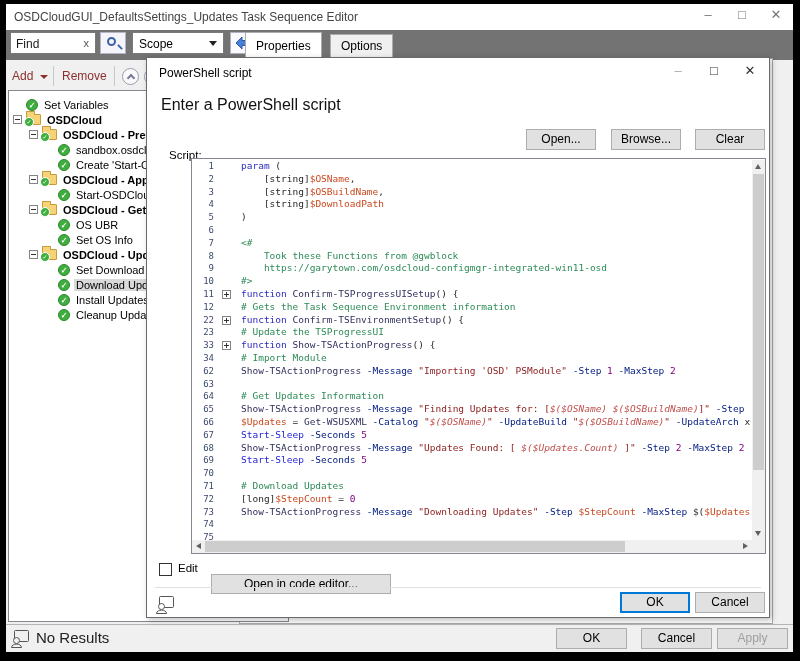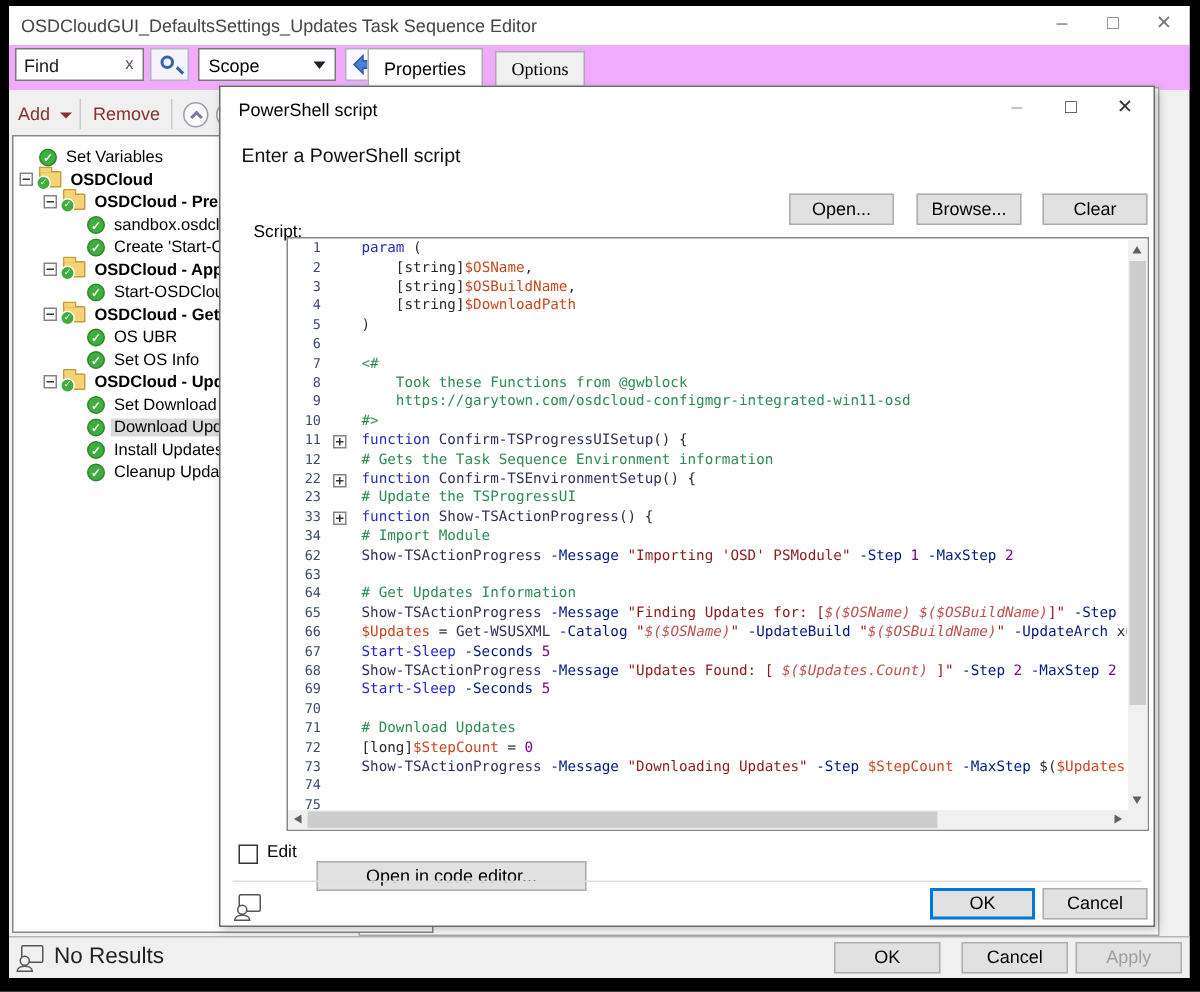--- a/index.html
+++ b/index.html
@@ -6,39 +6,39 @@
   html,body { width:800px; height:661px; background:#000; font-family:"Liberation Sans", sans-serif; overflow:hidden; }
   .window { position:absolute; left:6px; top:4px; width:787px; height:648px; background:#f0f0f0; }
 
   
   .titlebar { position:absolute; left:0; top:0; right:0; height:26px; background:#fff; }
   .titlebar .title { position:absolute; left:8px; top:6px; font-size:12px; color:#444; white-space:nowrap; }
   .win-controls { position:absolute; right:10px; top:4px; display:flex; gap:20px; }
   .win-glyph { width:14px; height:14px; color:#777; font-size:13px; line-height:14px; text-align:center; }
 
   
-  .findbar { position:absolute; left:0; top:26px; right:0; height:30px; background:#f0abfc; }
+  .findbar { position:absolute; left:0; top:26px; right:0; height:30px; background:#737373; }
   .find-input { position:absolute; left:4px; top:2px; width:86px; height:22px; background:#fff; border:1px solid #7a7a7a; font-size:12px; }
   .find-text { position:absolute; left:5px; top:4px; color:#1a1a1a; font-size:12px; }
   .find-x { position:absolute; right:6px; top:4px; color:#555; font-size:11px; }
   .search-btn { position:absolute; left:94px; top:2px; width:26px; height:22px; border:1px solid #b5b5c5; background:#f4f4fa; }
   .mag { position:absolute; left:6px; top:4px; width:9px; height:9px; border:2px solid #3a62a8; border-radius:50%; }
   .mag::after { content:""; position:absolute; left:8px; top:7px; width:6px; height:2px; background:#3a62a8; transform:rotate(45deg); }
   .scope-select { position:absolute; left:126px; top:2px; width:92px; height:22px; background:#fff; border:1px solid #7a7a7a; font-size:12px; }
   .scope-text { position:absolute; left:6px; top:4px; }
   .dd-chev { position:absolute; right:6px; top:8px; width:0; height:0; border-left:4px solid transparent; border-right:4px solid transparent; border-top:5px solid #222; }
   .nav-btn { position:absolute; top:2px; width:25px; height:22px; border:1px solid #b0b0c0; background:#fafafe; }
   .nav-back { left:224px; } .nav-fwd { left:252px; }
   .nav-btn svg { position:absolute; left:3px; top:3px; }
 
   
   .tab { position:absolute; top:4px; height:24px; font-size:12px; padding:4px 10px 0 10px; border:1px solid #acacac; background:#f0f0f0; }
   .tab.active { top:2px; height:27px; background:#fff; z-index:3; padding-top:6px; }
   .tab-properties { left:239px; }
-  .tab-options { left:324px;font-family:Liberation Serif, serif; }
+  .tab-options { left:324px; }
   .tab-page { position:absolute; left:233px; top:54px; width:534px; height:566px; background:#fdfdfd; border:1px solid #a8a8a8; z-index:1; }
 
   
   .steps-toolbar { position:absolute; left:4px; top:62px; height:22px; font-size:12px; color:#8b2e2e; z-index:1; }
   .tb-item { position:absolute; top:3px; white-space:nowrap; }
   .add-lbl { left:2px; }
   .add-caret { position:absolute; left:30px; top:9px; width:0; height:0; border-left:4px solid transparent; border-right:4px solid transparent; border-top:4px solid #8b2e2e; }
   .tb-sep { position:absolute; top:0; width:1px; height:20px; background:#c9c9c9; }
   .remove-lbl { left:52px; }
   .circle-btn { position:absolute; top:2px; width:17px; height:17px; border:1px solid #9a9ab0; border-radius:50%; background:#fafafa; }
@@ -68,21 +68,21 @@
   .f-ok { left:550px; top:3px; width:71px; }
   .f-cancel { left:635px; top:3px; width:71px; }
   .f-apply { left:711px; top:3px; width:71px; color:#9e9e9e; }
 
   
   .dialog { position:absolute; left:140px; top:53px; width:624px; height:561px; background:#fff; border:1px solid #6a6a6a; z-index:5; box-shadow:2px 2px 6px rgba(0,0,0,0.25); }
   .dlg-title { position:absolute; left:12px; top:8px; font-size:12px; color:#000; }
   .dlg-controls { position:absolute; right:12px; top:6px; display:flex; gap:22px; }
   .dlg-controls .win-glyph { color:#333; }
   .dlg-controls .min { color:#aaa; }
-  .dlg-sub { position:absolute; left:14px; top:38px; font-size:13px; color:#111; }
+  .dlg-sub { position:absolute; left:14px; top:38px; font-size:16px; color:#111; }
   .d-open { left:379px; top:71px; width:70px; }
   .d-browse { left:464px; top:71px; width:70px; }
   .d-clear { left:548px; top:71px; width:70px; }
   .script-lbl { position:absolute; left:22px; top:91px; font-size:11.5px; }
 
   
   .code-area { position:absolute; left:44px; top:100px; width:575px; height:396px; border:1px solid #828790; background:#fff; }
   .code-gutter { position:absolute; left:0; top:1px; width:26px; bottom:13px; overflow:hidden; }
   .gutter-num { height:12.8px; line-height:12.8px; font-family:"DejaVu Sans Mono", monospace; font-size:9px; color:#3c4a6e; text-align:right; padding-right:4px; }
   .code-lines { position:absolute; left:26px; top:1px; right:14px; bottom:13px; overflow:hidden; }

